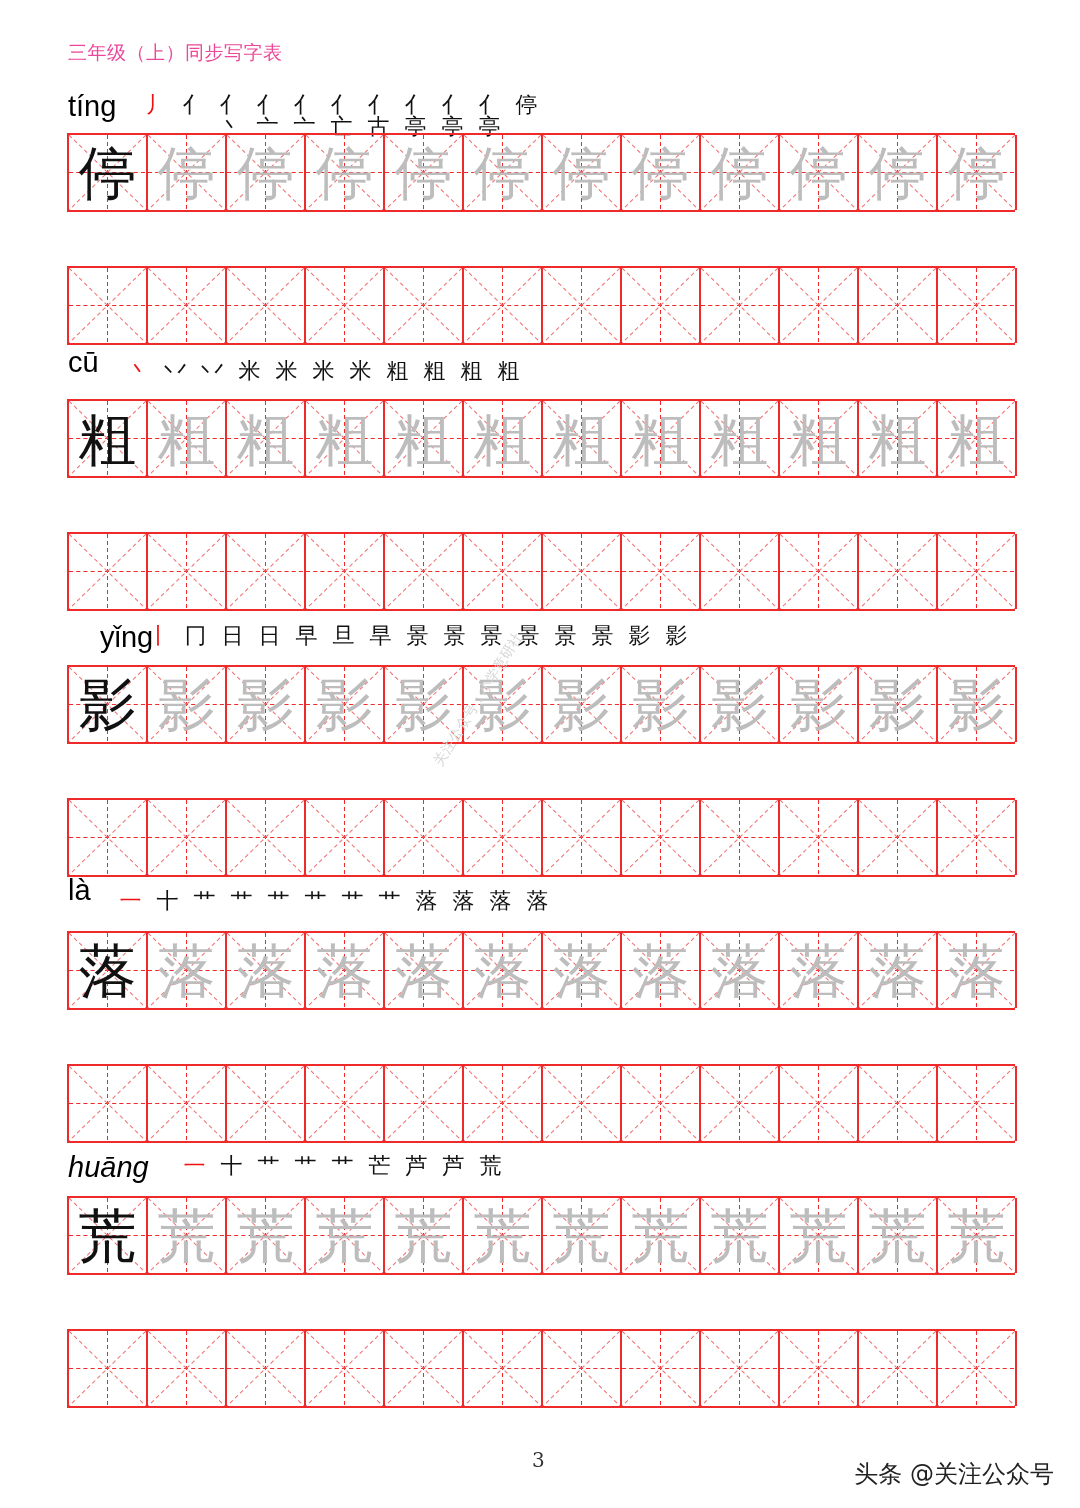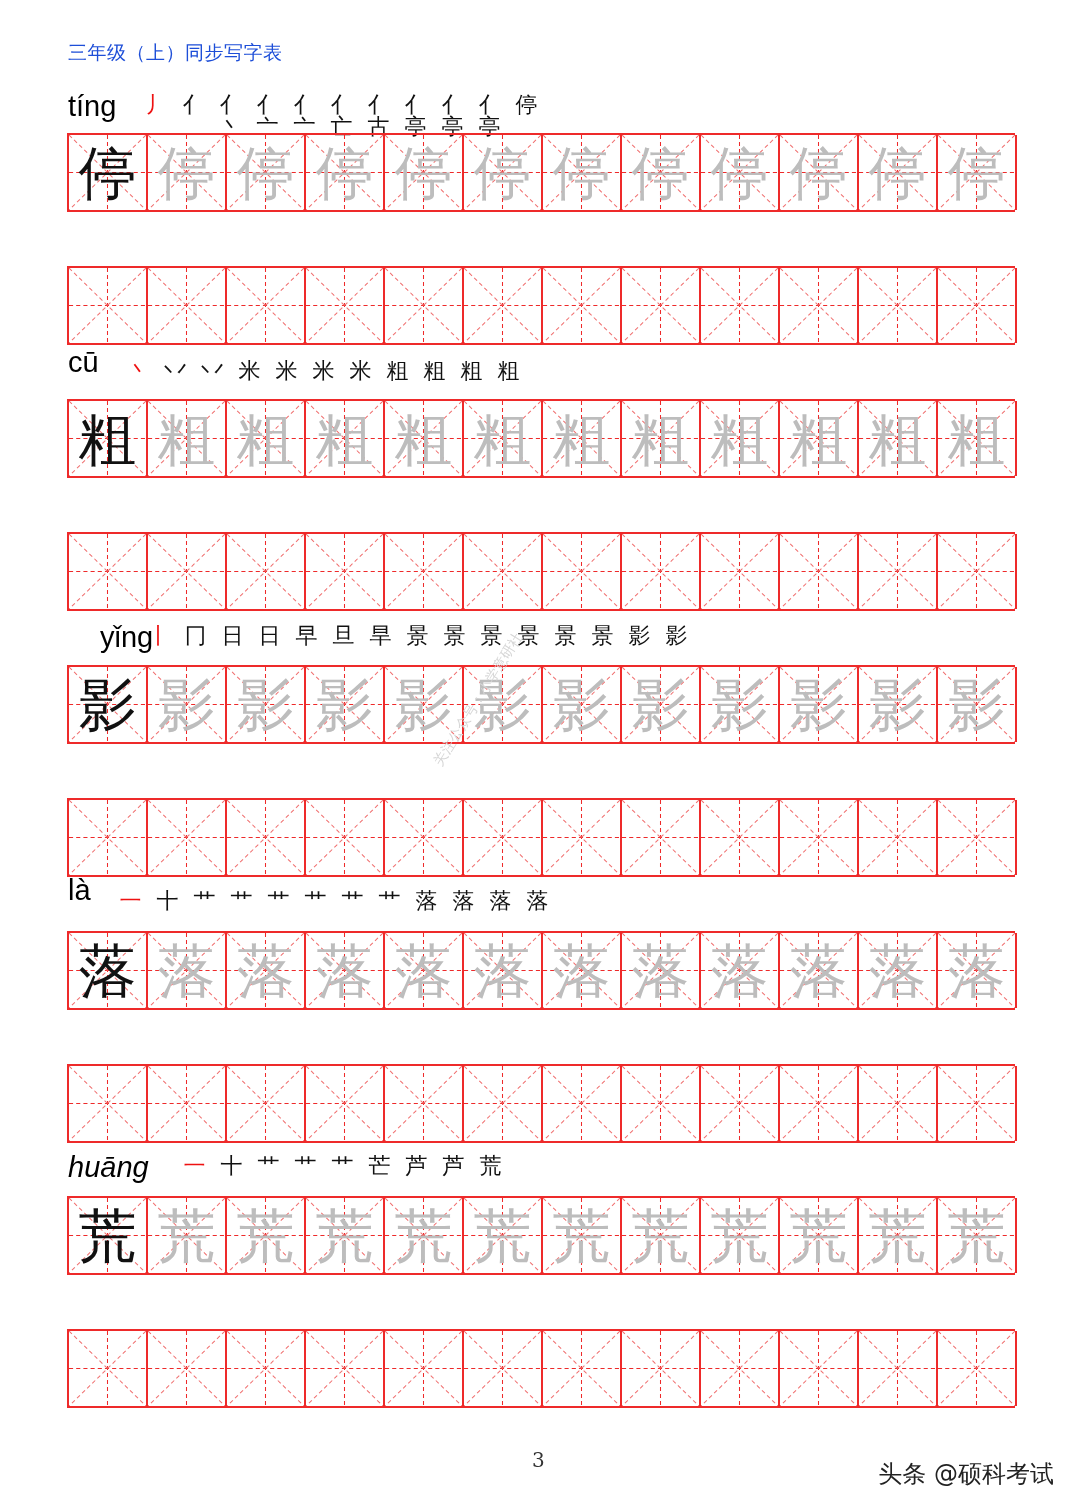--- a/index.html
+++ b/index.html
@@ -1,17 +1,17 @@
 <!DOCTYPE html>
 <html><head>
 <meta charset="utf-8">
 <style>
   html,body{margin:0;padding:0;background:#ffffff;}
   body{width:1080px;height:1508px;position:relative;overflow:hidden;font-family:"DejaVu Sans",sans-serif;}
-  .doc-title{position:absolute;left:68px;top:40px;font-size:19px;color:#1d4ed8;font-family:"DejaVu Serif",serif;letter-spacing:0.5px;}
+  .doc-title{position:absolute;left:68px;top:40px;font-size:19px;color:#ec4899;font-family:"DejaVu Serif",serif;letter-spacing:0.5px;}
   .pinyin{position:absolute;left:68px;font-family:"Liberation Sans",sans-serif;font-size:29px;color:#000000;line-height:1;}
   .strokes{position:absolute;display:flex;gap:0;font-family:"DejaVu Sans",sans-serif;font-size:22px;color:#111;line-height:1;}
   .strokes span{display:inline-block;width:37px;text-align:center;}
   .strokes span.first{color:#e11;}
   .grid-row{position:absolute;left:67px;width:948px;height:79px;display:flex;border-top:2px solid #ee2a2a;border-bottom:2px solid #ee2a2a;border-left:2px solid #ee2a2a;box-sizing:border-box;}
   .cell{position:relative;width:79px;height:75px;border-right:2px solid #ee2a2a;box-sizing:border-box;flex:0 0 79px;}
   .cell svg.guides{position:absolute;left:0;top:0;width:100%;height:100%;}
   .cell .ch{position:absolute;left:0;top:0;width:100%;height:100%;display:flex;align-items:center;justify-content:center;font-family:"DejaVu Sans",sans-serif;font-size:58px;line-height:1;}
   .cell .ch.model{color:#111;}
   .cell .ch.trace{color:#bdbdbd;}
@@ -1136,13 +1136,13 @@
           <line x1="0" y1="0" x2="75" y2="75" stroke="#f07070" stroke-width="1" stroke-dasharray="4,3"></line>
           <line x1="75" y1="0" x2="0" y2="75" stroke="#f07070" stroke-width="1" stroke-dasharray="4,3"></line>
         </svg>
       </div>
     </div>
   </div>
 
 <div class="watermark">关注公众号：小学意研社</div>
 
 <div class="page-number">3</div>
-<div class="brand">头条 @硕科考试</div>
+<div class="brand">头条 @关注公众号</div>
 
 </body></html>

